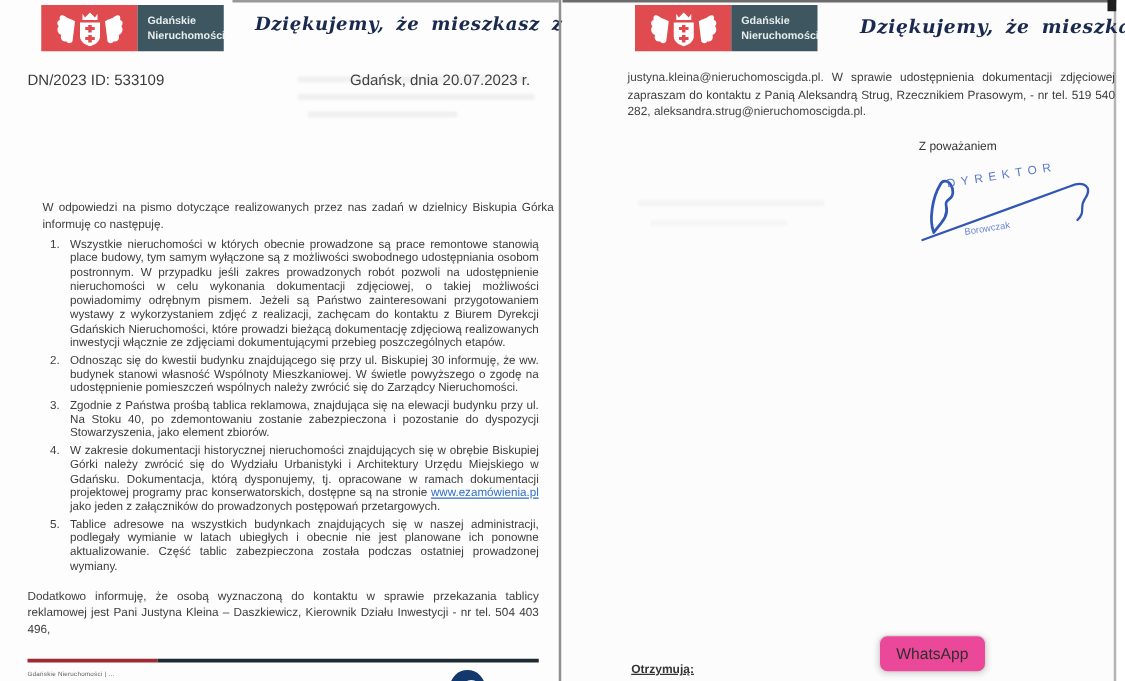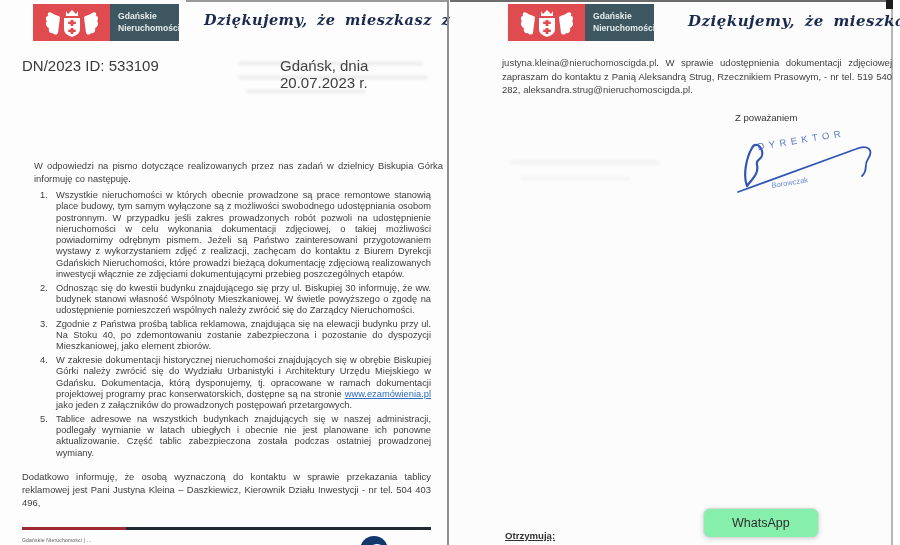--- a/index.html
+++ b/index.html
@@ -16,21 +16,21 @@
 
   
   .brandbar{position:absolute;top:4px;display:flex;}
   .logo-red{width:77px;height:37px;background:#e04b50;display:flex;align-items:center;justify-content:center;}
   .logo-teal{width:69px;height:37px;background:#3d5660;color:#e7edec;font-size:8.6px;font-weight:bold;
              line-height:1.3;display:flex;flex-direction:column;justify-content:center;padding-left:8px;box-sizing:border-box;}
   .tagline{position:absolute;font-family:"DejaVu Serif",serif;font-style:italic;font-weight:700;
            color:#1a2a4e;font-size:14.5px;letter-spacing:.5px;word-spacing:4px;white-space:nowrap;}
 
   
-  .refrow{position:absolute;left:22px;top:57px;width:409px;font-size:15px;color:#3a3a3a;}
+  .refrow{position:absolute;left:22px;top:57px;width:409px;font-size:12px;color:#3a3a3a;}
   .refrow .date{position:absolute;left:258px;top:0;}
   .recipient{position:absolute;left:22px;top:91px;font-size:10.4px;font-weight:bold;color:#2d2d2d;line-height:13.4px;}
   .intro{position:absolute;left:22px;top:148px;width:409px;margin:12px;font-size:9.4px;line-height:12.6px;text-align:justify;}
   .list{position:absolute;left:22px;top:190px;width:409px;}
   .li{display:flex;font-size:9.3px;line-height:11.25px;margin-bottom:2.5px;}
   .li .num{flex:0 0 16px;margin-left:18px;}
   .li .txt{flex:1;text-align:justify;}
   .doc-link{color:#2f6fc1;text-decoration:underline;cursor:pointer;}
   .closing{position:absolute;left:22px;top:470px;width:409px;margin:0;font-size:9.4px;line-height:13px;
            text-align:justify;text-align-last:justify;}
@@ -47,22 +47,22 @@
   .ghost{position:absolute;background:#9a9a9a;opacity:.12;filter:blur(1px);border-radius:2px;}
 
   
   .para{position:absolute;left:52px;top:56px;width:390px;margin:0;font-size:9.5px;line-height:13.6px;text-align:justify;}
   .para .mail{color:#464646;}
   .valediction{position:absolute;left:285px;top:112px;font-size:9.6px;color:#333;}
   .signature{position:absolute;left:278px;top:128px;width:155px;height:82px;}
   .distribution{position:absolute;left:55px;top:530px;font-size:9.6px;font-weight:600;text-decoration:underline;color:#333;}
 
   
-  .whatsapp-tip{position:absolute;left:703px;top:508px;background:#86efac;border:1px solid #d9d9d9;
-                border-radius:7px;padding:7px 28px;font-size:12.5px;color:#2e2e2e;
+  .whatsapp-tip{position:absolute;left:703px;top:508px;background:#ec4899;border:1px solid #d9d9d9;
+                border-radius:7px;padding:7px 13px;font-size:12.5px;color:#2e2e2e;
                 box-shadow:0 1px 5px rgba(0,0,0,.16);cursor:pointer;}
 </style>
 </head>
 <body>
 
 <div class="stage">
 
   <section class="page page-left">
     <div class="top-scan-line partial"></div>
 
@@ -102,21 +102,21 @@
       <div class="li">
         <span class="num">1.</span>
         <span class="txt">Wszystkie nieruchomości w których obecnie prowadzone są prace remontowe stanowią place budowy, tym samym wyłączone są z możliwości swobodnego udostępniania osobom postronnym. W przypadku jeśli zakres prowadzonych robót pozwoli na udostępnienie nieruchomości w celu wykonania dokumentacji zdjęciowej, o takiej możliwości powiadomimy odrębnym pismem. Jeżeli są Państwo zainteresowani przygotowaniem wystawy z wykorzystaniem zdjęć z realizacji, zachęcam do kontaktu z Biurem Dyrekcji Gdańskich Nieruchomości, które prowadzi bieżącą dokumentację zdjęciową realizowanych inwestycji włącznie ze zdjęciami dokumentującymi przebieg poszczególnych etapów.</span>
       </div>
       <div class="li">
         <span class="num">2.</span>
         <span class="txt">Odnosząc się do kwestii budynku znajdującego się przy ul. Biskupiej 30 informuję, że ww. budynek stanowi własność Wspólnoty Mieszkaniowej. W świetle powyższego o zgodę na udostępnienie pomieszczeń wspólnych należy zwrócić się do Zarządcy Nieruchomości.</span>
       </div>
       <div class="li">
         <span class="num">3.</span>
-        <span class="txt">Zgodnie z Państwa prośbą tablica reklamowa, znajdująca się na elewacji budynku przy ul. Na Stoku 40, po zdemontowaniu zostanie zabezpieczona i pozostanie do dyspozycji Mieszkaniowej, jako element zbiorów.</span>
+        <span class="txt">Zgodnie z Państwa prośbą tablica reklamowa, znajdująca się na elewacji budynku przy ul. Na Stoku 40, po zdemontowaniu zostanie zabezpieczona i pozostanie do dyspozycji Stowarzyszenia, jako element zbiorów.</span>
       </div>
       <div class="li">
         <span class="num">4.</span>
         <span class="txt"><span>W zakresie dokumentacji historycznej nieruchomości znajdujących się w obrębie Biskupiej Górki należy zwrócić się do Wydziału Urbanistyki i Architektury Urzędu Miejskiego w Gdańsku. Dokumentacja, którą dysponujemy, tj. opracowane w ramach dokumentacji projektowej programy prac konserwatorskich, dostępne są na stronie </span><span class="doc-link">www.ezamówienia.pl</span><span> jako jeden z załączników do prowadzonych postępowań przetargowych.</span></span>
       </div>
       <div class="li">
         <span class="num">5.</span>
         <span class="txt">Tablice adresowe na wszystkich budynkach znajdujących się w naszej administracji, podlegały wymianie w latach ubiegłych i obecnie nie jest planowane ich ponowne aktualizowanie. Część tablic zabezpieczona została podczas ostatniej prowadzonej wymiany.</span>
       </div>
     </div>

